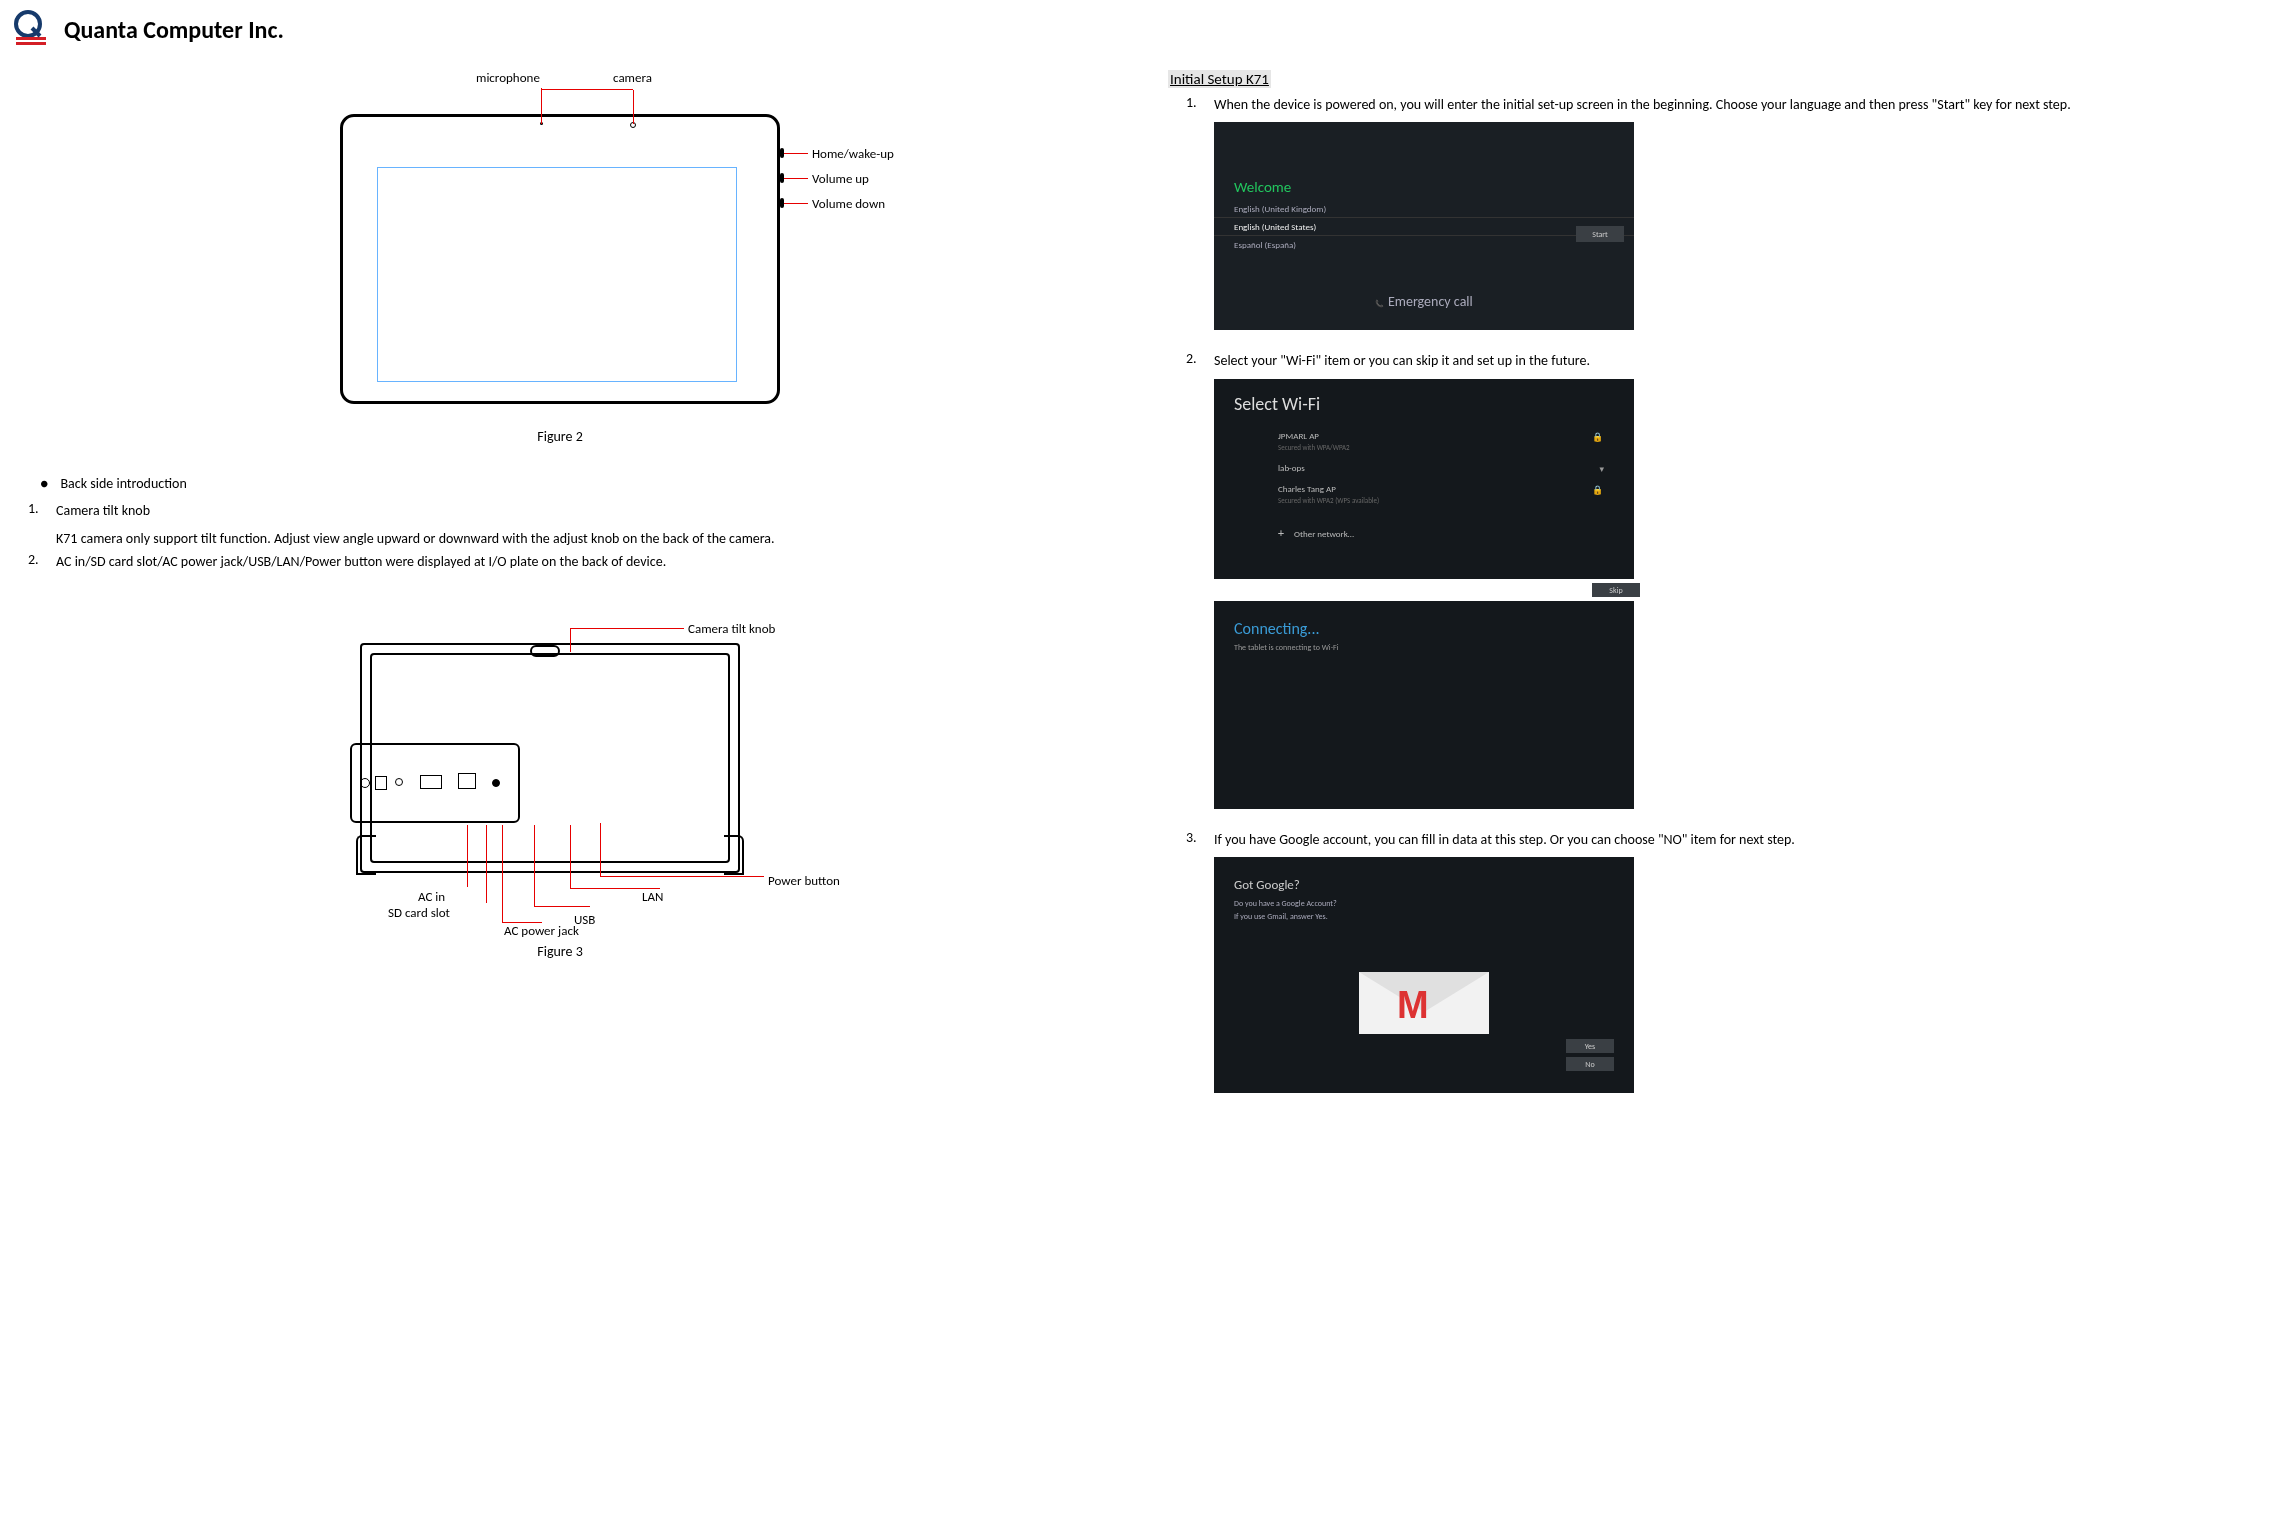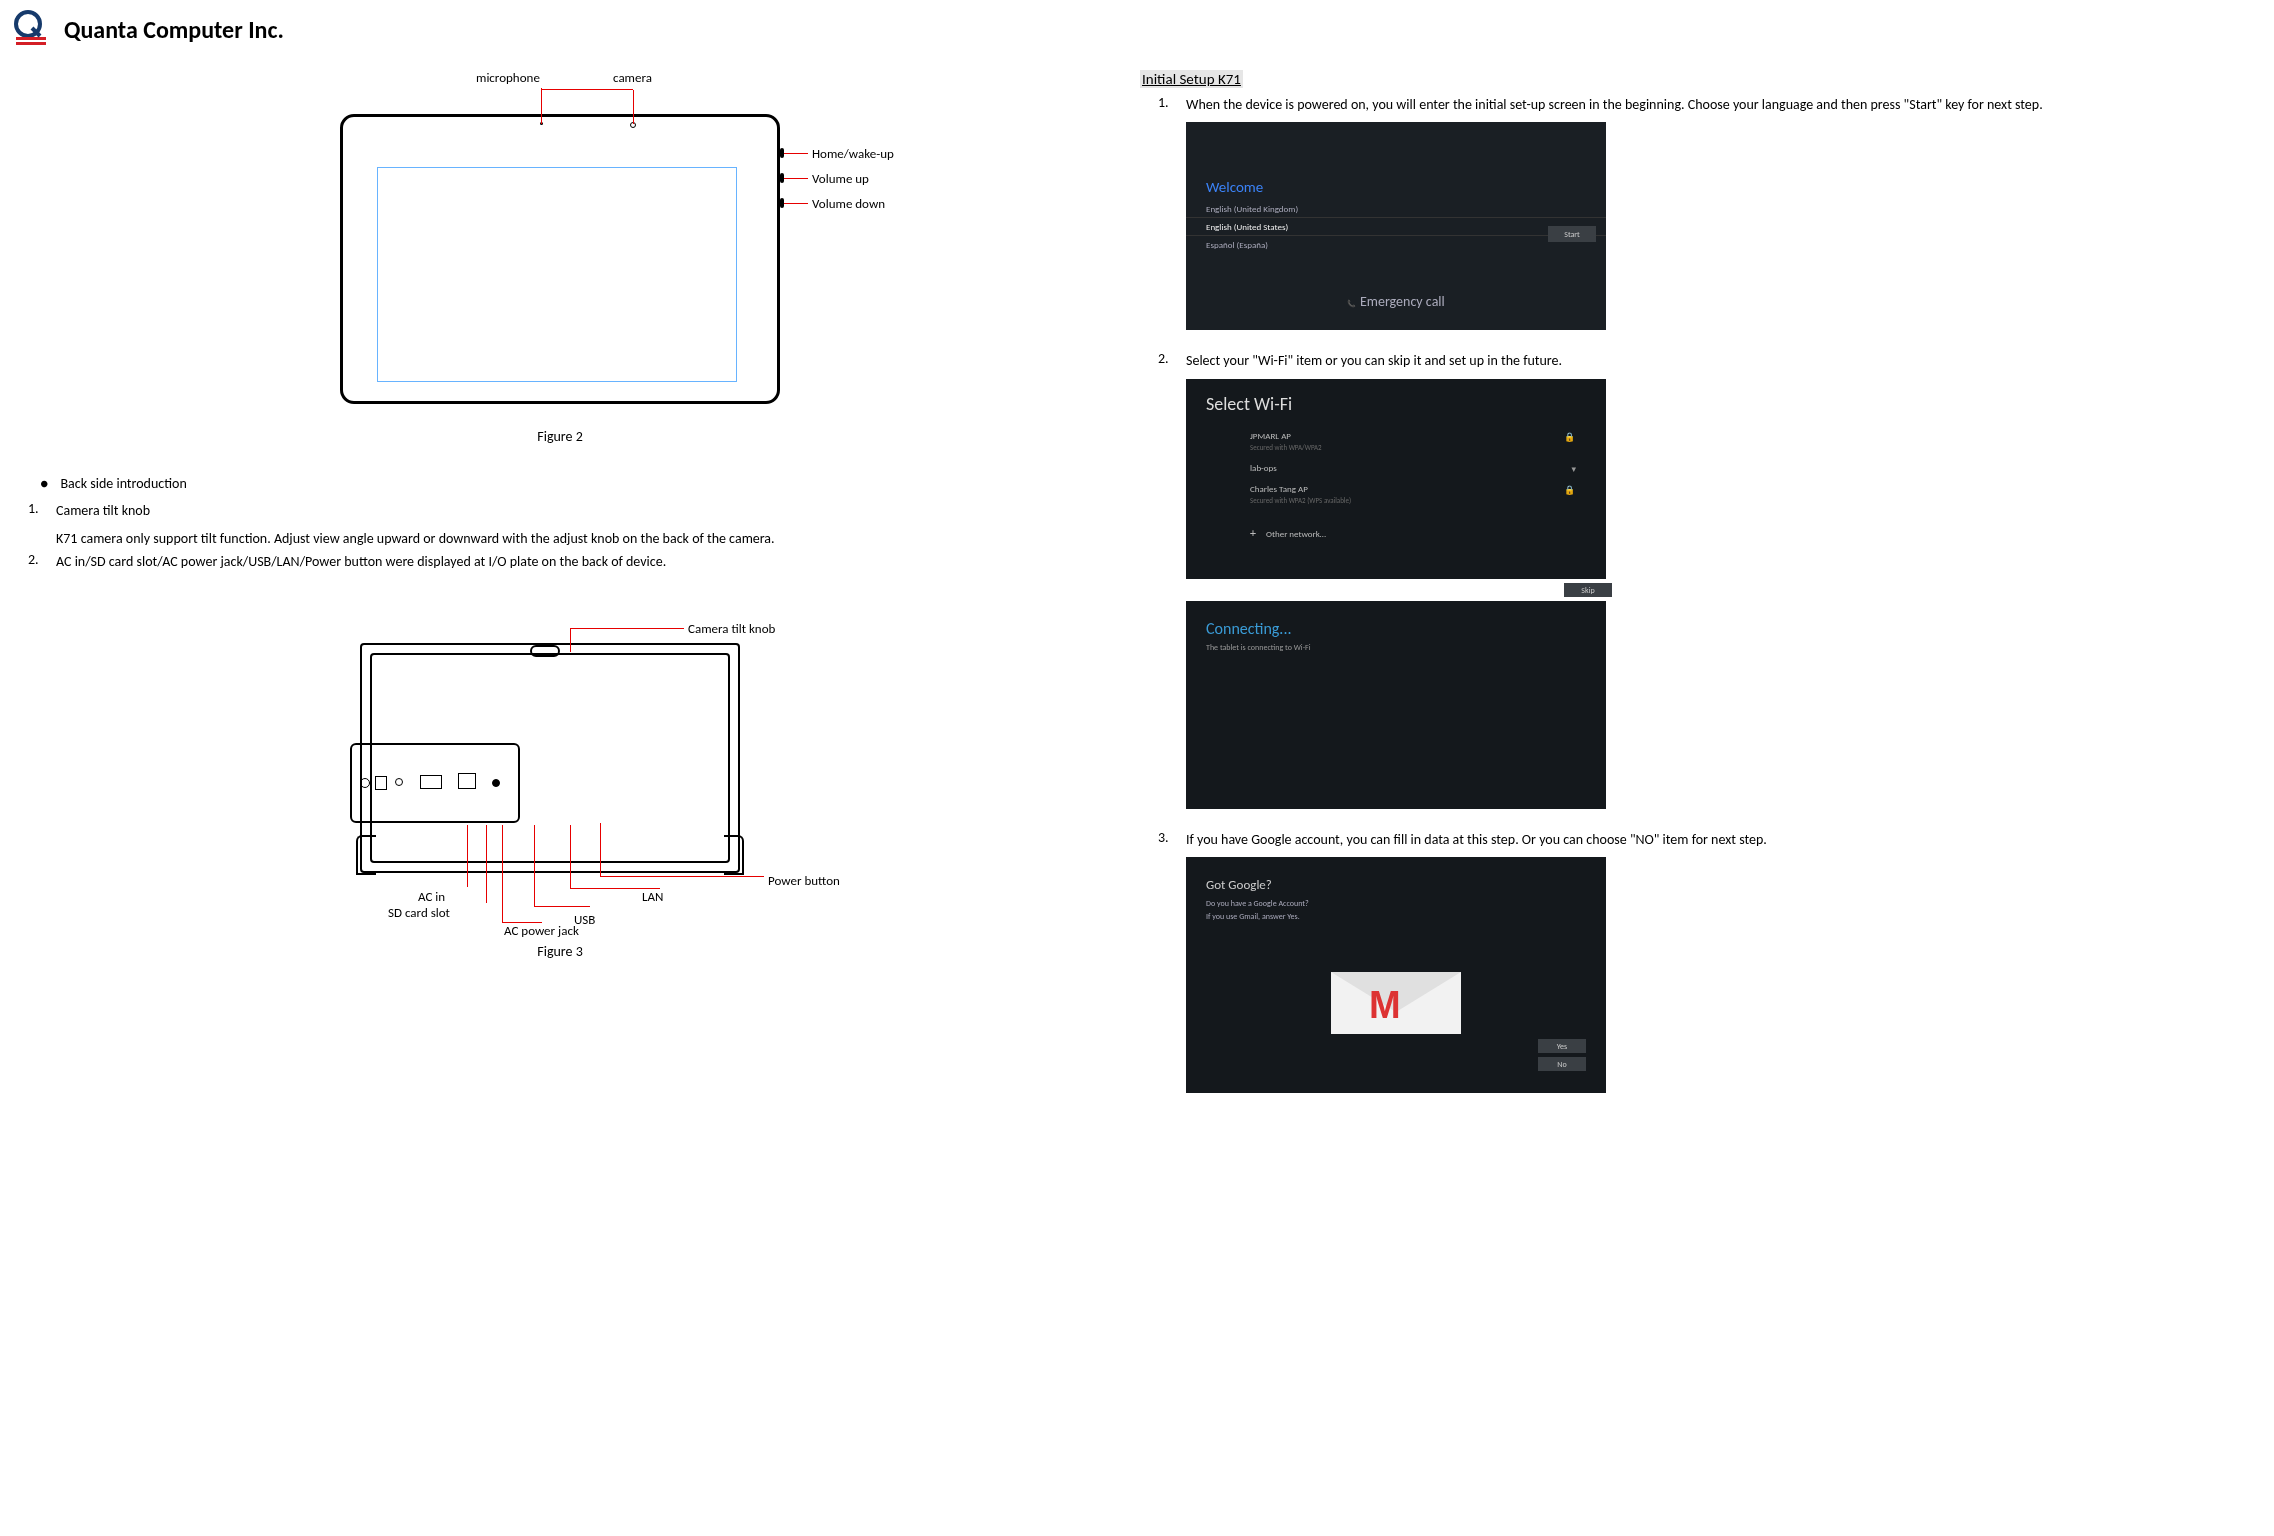--- a/index.html
+++ b/index.html
@@ -18,20 +18,21 @@
     padding: 10px 20px 0 10px;
   }
   .col-left {
     width: 1130px;
     flex-shrink: 0;
     padding-right: 30px;
   }
   .col-right {
     flex: 1;
     padding-top: 60px;
+    margin-left: 28px;
   }
   .header {
     display: flex;
     align-items: center;
     gap: 10px;
     margin-bottom: 10px;
   }
   .logo {
     width: 44px;
     height: 38px;
@@ -185,21 +186,21 @@
   .lead-pbtn { left:360px; top:220px; width:164px; height:54px; border-left:1px solid #e60000; border-bottom:1px solid #e60000; background:transparent; }
   
   .section-title { background:#e6e6e6; display:inline-block; padding:0 2px; font-size:15px; margin-bottom:6px; text-decoration:underline; }
   .shot {
     width: 420px;
     background: #1a1f24;
     margin: 6px 0 20px 46px;
     position: relative;
   }
   .shot.dark { background:#14181c; }
-  .welcome-t { color:#3b82f6; font-size:15px; padding:56px 0 4px 20px; }
+  .welcome-t { color:#22c55e; font-size:15px; padding:56px 0 4px 20px; }
   .langrow { color:#aab; font-size:9px; padding:3px 20px; }
   .langrow.sel { color:#eee; border-top:1px solid #333; border-bottom:1px solid #333; }
   .startbtn { position:absolute; right:10px; top:104px; width:48px; height:16px; background:#3a3f44; color:#ccc; font-size:8px; text-align:center; line-height:16px; }
   .emerg { text-align:center; color:#aab; font-size:14px; padding:40px 0 8px 0; }
   .emerg::before { content:"📞"; font-size:7px; margin-right:4px; }
   .wifi-t { color:#ddd; font-size:18px; padding:14px 0 10px 20px; }
   .wifirow { color:#bbb; font-size:9px; padding:5px 64px; position:relative; }
   .wifirow .sub { color:#666; font-size:7px; }
   .wifirow .sig { position:absolute; right:30px; top:6px; color:#999; font-size:9px; }
   .other { padding:16px 64px 20px 64px; color:#bbb; font-size:9px; }

